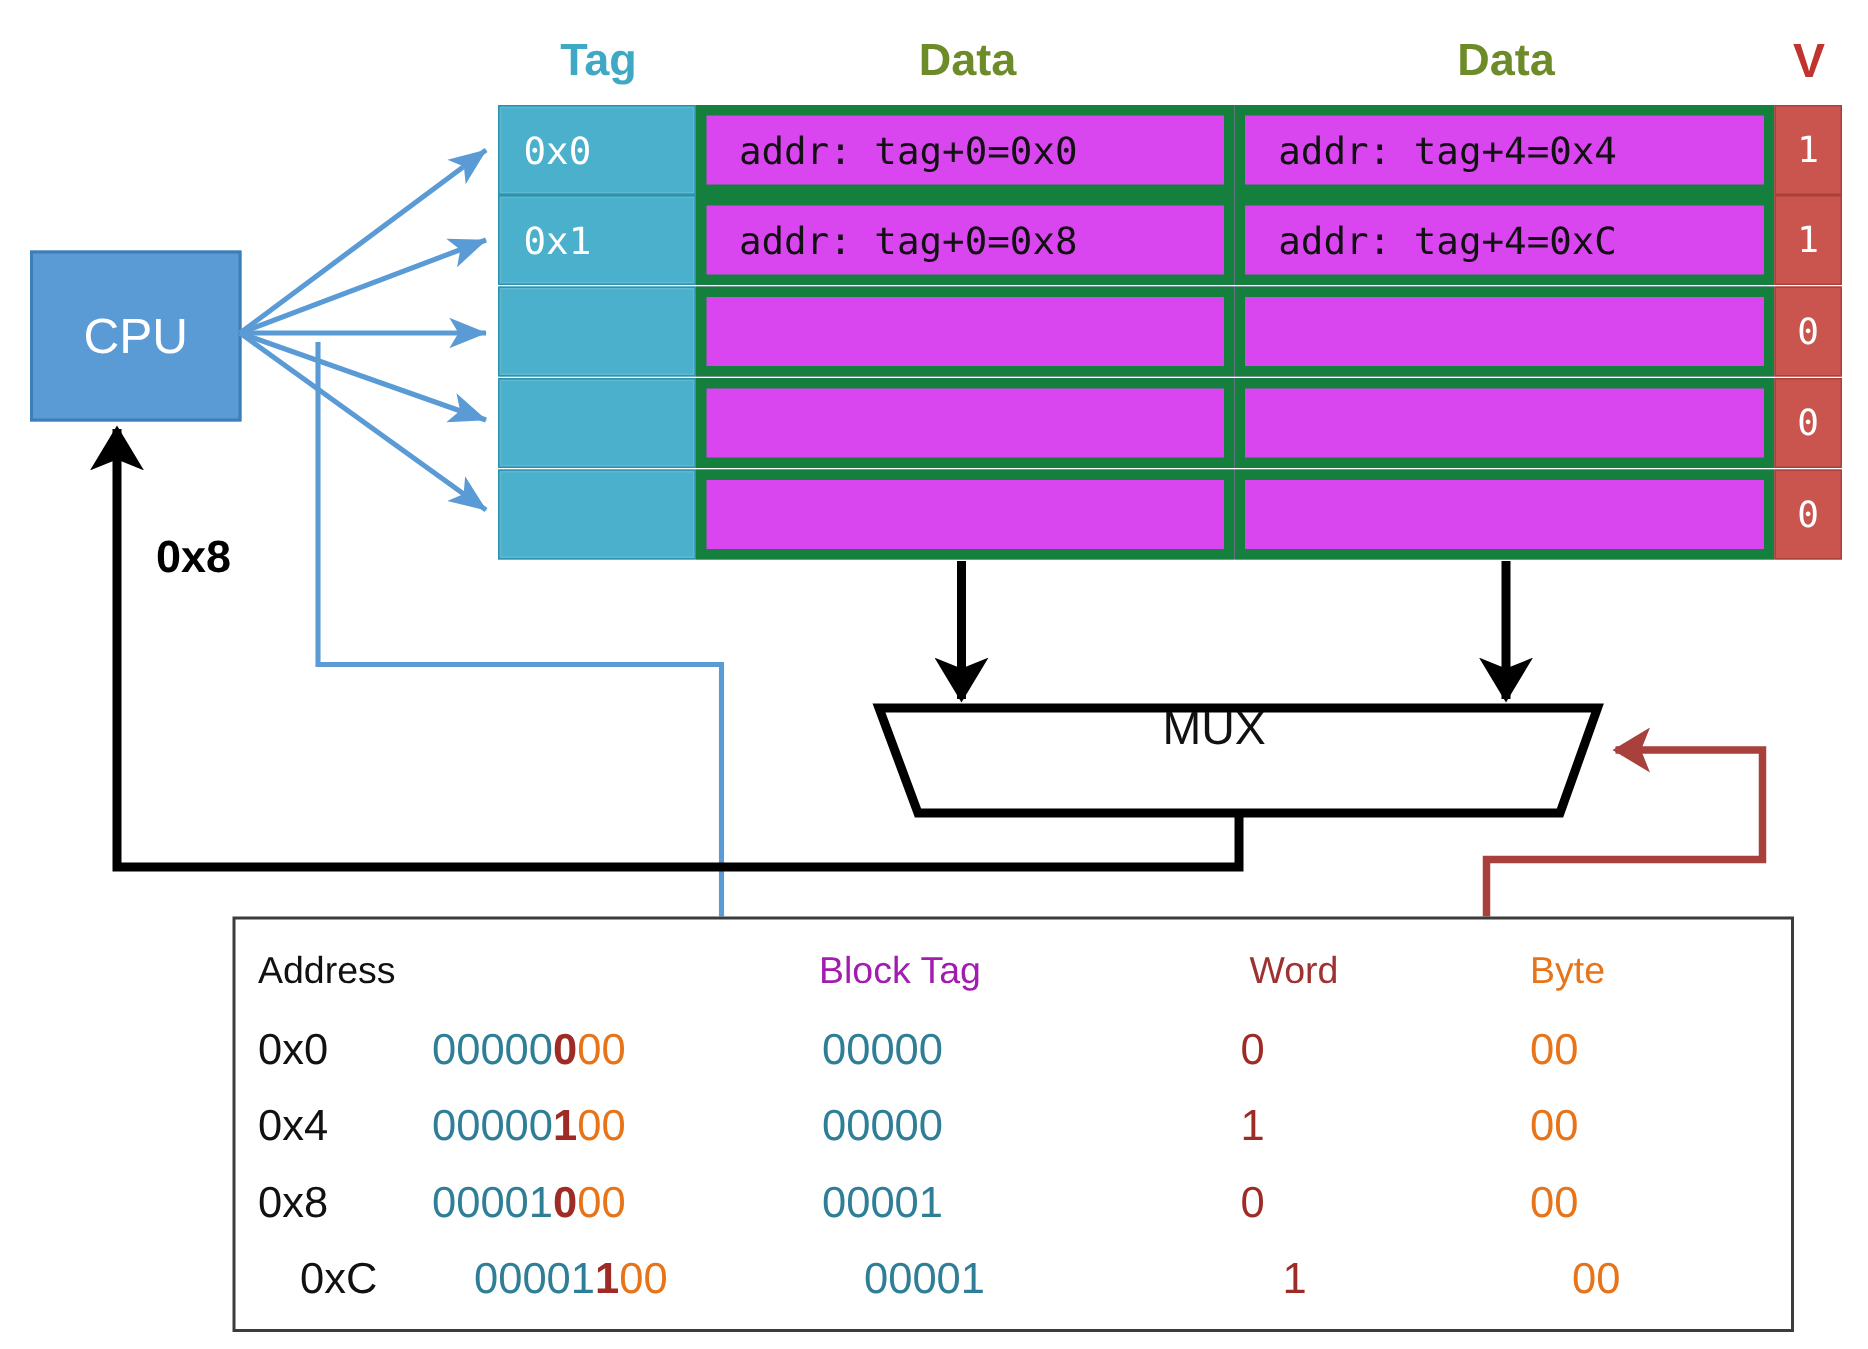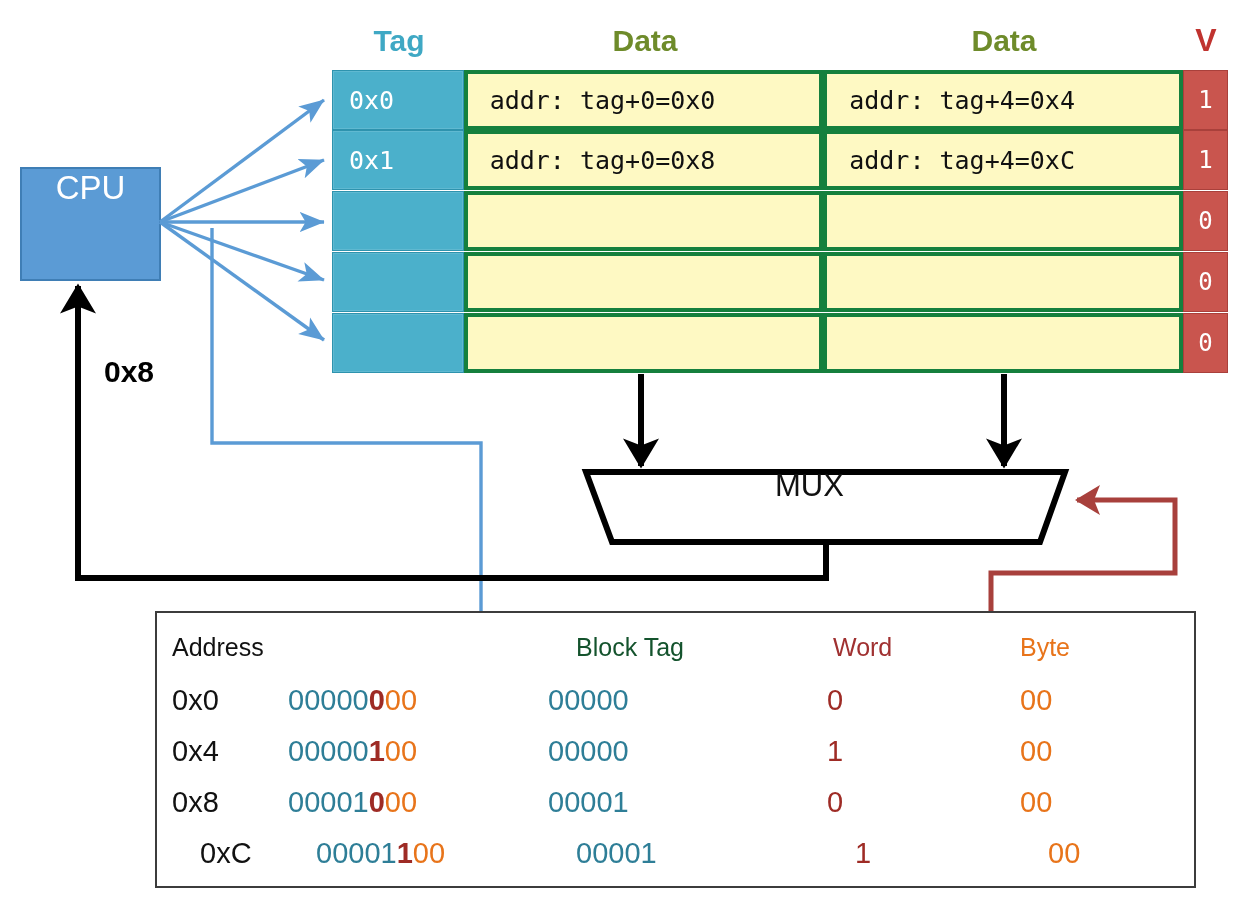--- a/index.html
+++ b/index.html
@@ -15,50 +15,50 @@
   #hdr-data2{left:824px;top:24px;width:360px;color:#6E8B2A;}
   #hdr-v{left:1182px;top:22px;width:48px;color:#C0332F;font-size:32px;}
 
   
   #cache{position:absolute;left:332px;top:70px;width:896px;height:302px;}
   .crow{position:absolute;left:0;width:896px;height:60px;display:flex;}
   .cell{box-sizing:border-box;border:1px solid rgba(0,0,0,.18);
         display:flex;align-items:center;}
   .cell-tag{width:134px;background:#4BB0CB;border:1px solid #2E93AE;
             box-shadow:inset 0 0 0 1px rgba(255,255,255,.12);}
-  .cell-data{width:366px;background:#fef9c3;border:4px solid #15803d;}
+  .cell-data{width:366px;background:#d946ef;border:7px solid #15803d;}
   .cell-v{width:46px;background:#C9554E;border:1px solid #A9403B;
           justify-content:center;}
   .mono{font-family:"DejaVu Sans Mono",monospace;font-size:25px;}
   .tagtxt{color:#ffffff;padding-left:16px;letter-spacing:0px;}
   .datatxt{color:#111111;padding-left:22px;letter-spacing:0px;}
   .vtxt{color:#ffffff;font-size:24px;}
 
   
   #cpu{position:absolute;left:20px;top:167px;width:137px;height:110px;
        background:#5B9BD5;border:2px solid #3F7EB5;
-       display:flex;align-items:flex-start;justify-content:center;
+       display:flex;align-items:center;justify-content:center;
        color:#ffffff;font-size:33px;}
 
   
   #lbl-0x8{position:absolute;left:104px;top:355px;font-size:30px;font-weight:bold;
            color:#000;letter-spacing:0px;}
   #mux-label{position:absolute;left:775px;top:468px;font-size:31px;color:#111;}
 
   
   #panel{position:absolute;left:155px;top:611px;width:1041px;height:277px;
          background:#ffffff;border:2px solid #3C3C3C;box-sizing:border-box;}
   .hl-blocktag{position:absolute;left:536px;top:672px;width:130px;height:196px;
                background:#E2EFF7;}
   .hl-word{position:absolute;left:822px;top:672px;width:38px;height:196px;
            background:#F6DCDC;}
 
   .p-head{position:absolute;font-weight:normal;font-size:25px;white-space:nowrap;}
   #ph-address{left:172px;top:633px;color:#111111;}
-  #ph-blocktag{left:576px;top:633px;color:#14532d;}
+  #ph-blocktag{left:546px;top:633px;color:#a21caf;}
   #ph-word{left:833px;top:633px;color:#A03131;}
   #ph-byte{left:1020px;top:633px;color:#E8741A;}
 
   .prow{position:absolute;height:50px;font-size:29px;white-space:nowrap;}
   .p-addr{position:absolute;left:172px;width:96px;color:#111111;}
   .p-bits{position:absolute;left:288px;letter-spacing:0px;}
   .p-bits .t{color:#2E7E97;}
   .p-bits .w{color:#9E2B25;font-weight:bold;}
   .p-bits .b{color:#E8741A;}
   .p-btag{position:absolute;left:548px;color:#2E7E97;}

